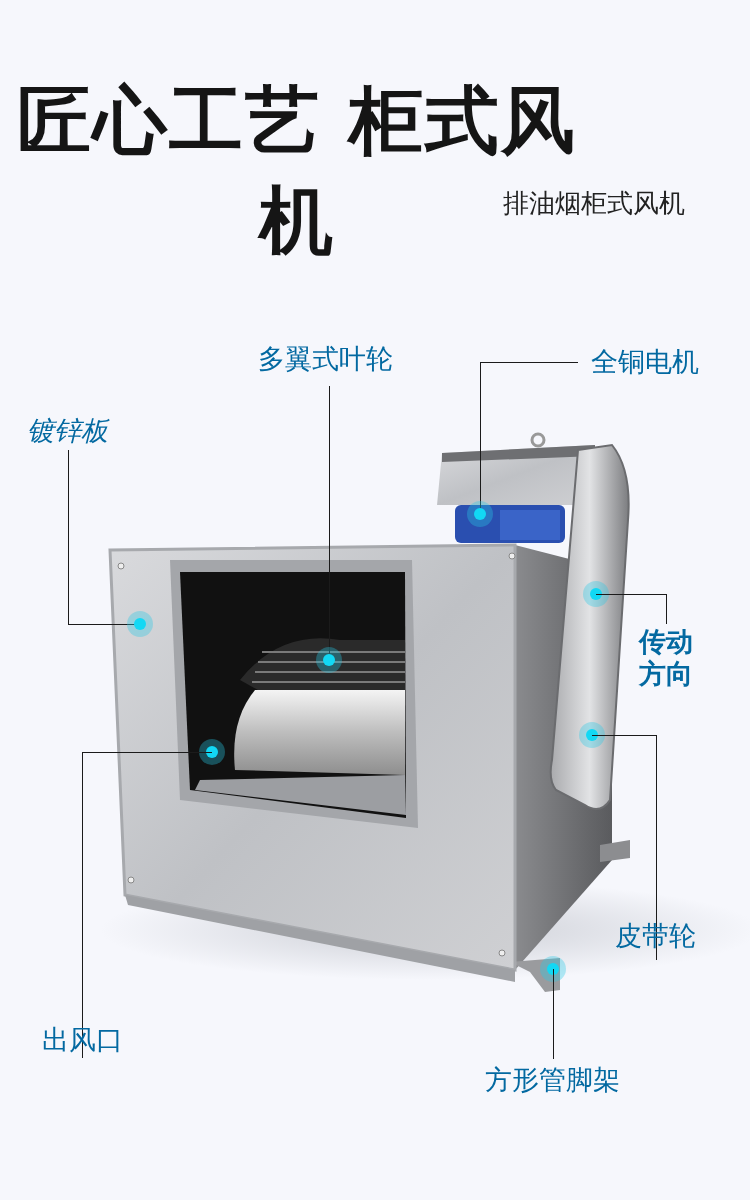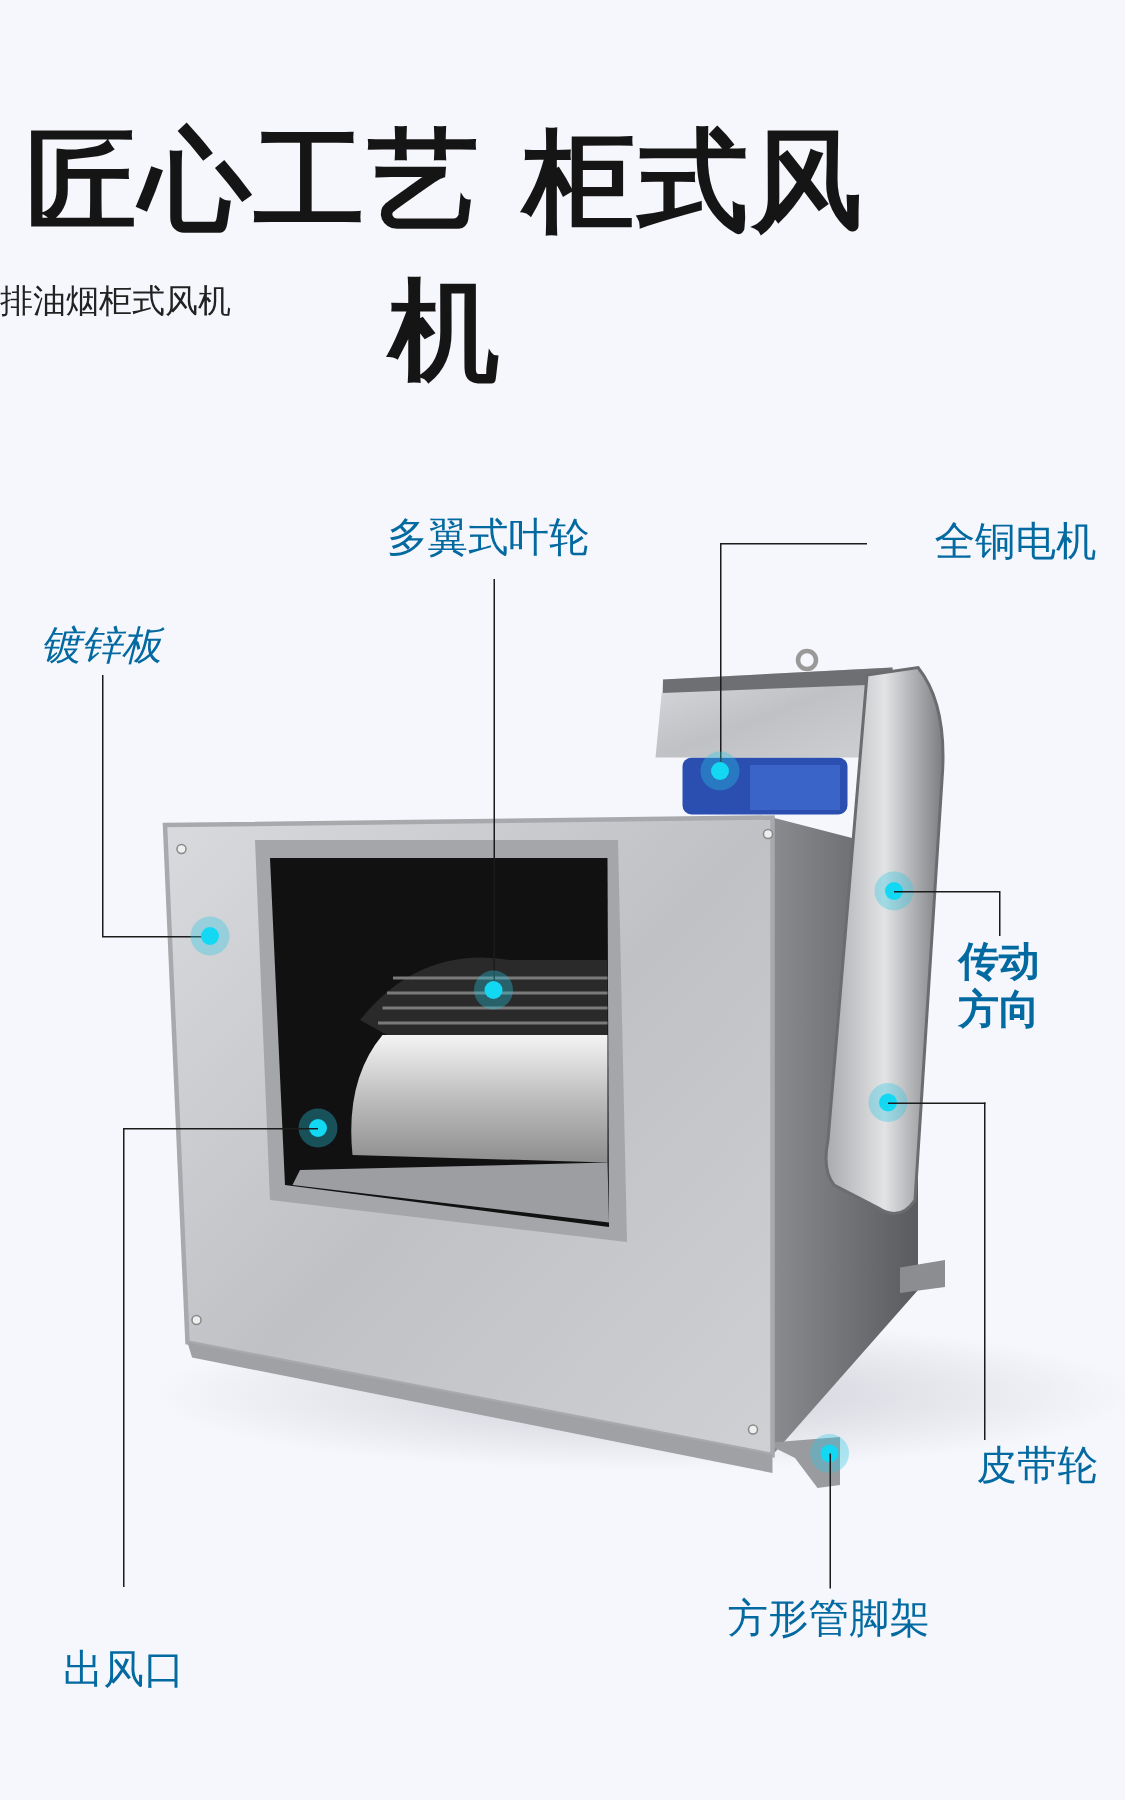--- a/index.html
+++ b/index.html
@@ -1,19 +1,19 @@
 <!DOCTYPE html>
 <html><head>
 <meta charset="utf-8">
 <style>
   * { margin:0; padding:0; box-sizing:border-box; }
   html, body { width:750px; height:1200px; overflow:hidden; }
   body { background:#f6f7fc; font-family:"DejaVu Sans","Liberation Sans",sans-serif; color:#1a1a1a; position:relative; }
   .title { position:absolute; top:72px; left:0; width:594px; text-align:center; font-size:74px; font-weight:bold; letter-spacing:2px; color:#151515; }
-  .subtitle { position:absolute; top:186px; left:0; width:685px; text-align:left; font-size:22px; color:#222; }
+  .subtitle { position:absolute; top:186px; left:0; width:685px; text-align:right; font-size:26px; color:#222; }
   .label { position:absolute; font-size:27px; color:#0369a1; line-height:1.2; white-space:nowrap; }
   .line { position:absolute; background:#1b1b1b; }
   .dot { position:absolute; width:26px; height:26px; margin:-13px 0 0 -13px; border-radius:50%; background:rgba(40,200,230,0.35); }
   .dot::after { content:""; position:absolute; left:7px; top:7px; width:12px; height:12px; border-radius:50%; background:#12d8f4; }
   svg.product { position:absolute; left:0; top:0; }
 </style>
 </head>
 <body>
 
 <div class="title">匠心工艺 柜式风机</div>
@@ -86,43 +86,43 @@
       <circle cx="512" cy="556" r="3"></circle>
     <circle cx="131" cy="880" r="3"></circle>
       <circle cx="502" cy="953" r="3"></circle>
   </g>
 </svg>
 
 <div class="label" style="left:258px;top:343px;">多翼式叶轮</div>
 <div class="line" style="left:329px;top:386px;width:1px;height:274px;"></div>
 <div class="dot" style="left:329px;top:660px;"></div>
 
-<div class="label" style="left:584px;top:346px;margin-left:39px;">全铜电机</div>
+<div class="label" style="left:552px;top:346px;margin-left:39px;">全铜电机</div>
 <div class="line" style="left:480px;top:362px;width:98px;height:1px;"></div>
 <div class="line" style="left:480px;top:362px;width:1px;height:152px;"></div>
 <div class="dot" style="left:480px;top:514px;"></div>
 
 <div class="label" style="left:27px;top:415px;font-style:italic;">镀锌板</div>
 <div class="line" style="left:68px;top:450px;width:1px;height:174px;"></div>
 <div class="line" style="left:68px;top:624px;width:72px;height:1px;"></div>
 <div class="dot" style="left:140px;top:624px;"></div>
 
 <div class="dot" style="left:596px;top:594px;"></div>
 <div class="line" style="left:596px;top:594px;width:70px;height:1px;"></div>
 <div class="line" style="left:666px;top:594px;width:1px;height:30px;"></div>
 <div class="label" style="left:639px;top:626px;font-weight:bold;">
   <div>传动</div>
   <div>方向</div>
 </div>
 
 <div class="dot" style="left:592px;top:735px;"></div>
 <div class="line" style="left:592px;top:735px;width:65px;height:1px;"></div>
 <div class="line" style="left:656px;top:735px;width:1px;height:225px;"></div>
-<div class="label" style="left:615px;top:962px;margin-left:36px;">皮带轮</div>
+<div class="label" style="left:615px;top:920px;">皮带轮</div>
 
 <div class="dot" style="left:212px;top:752px;"></div>
 <div class="line" style="left:82px;top:752px;width:130px;height:1px;"></div>
 <div class="line" style="left:82px;top:752px;width:1px;height:306px;"></div>
-<div class="label" style="left:42px;top:1098px;">出风口</div>
+<div class="label" style="left:42px;top:1024px;">出风口</div>
 
 <div class="dot" style="left:553px;top:969px;"></div>
 <div class="line" style="left:553px;top:969px;width:1px;height:90px;"></div>
 <div class="label" style="left:485px;top:1064px;">方形管脚架</div>
 
 </body></html>

